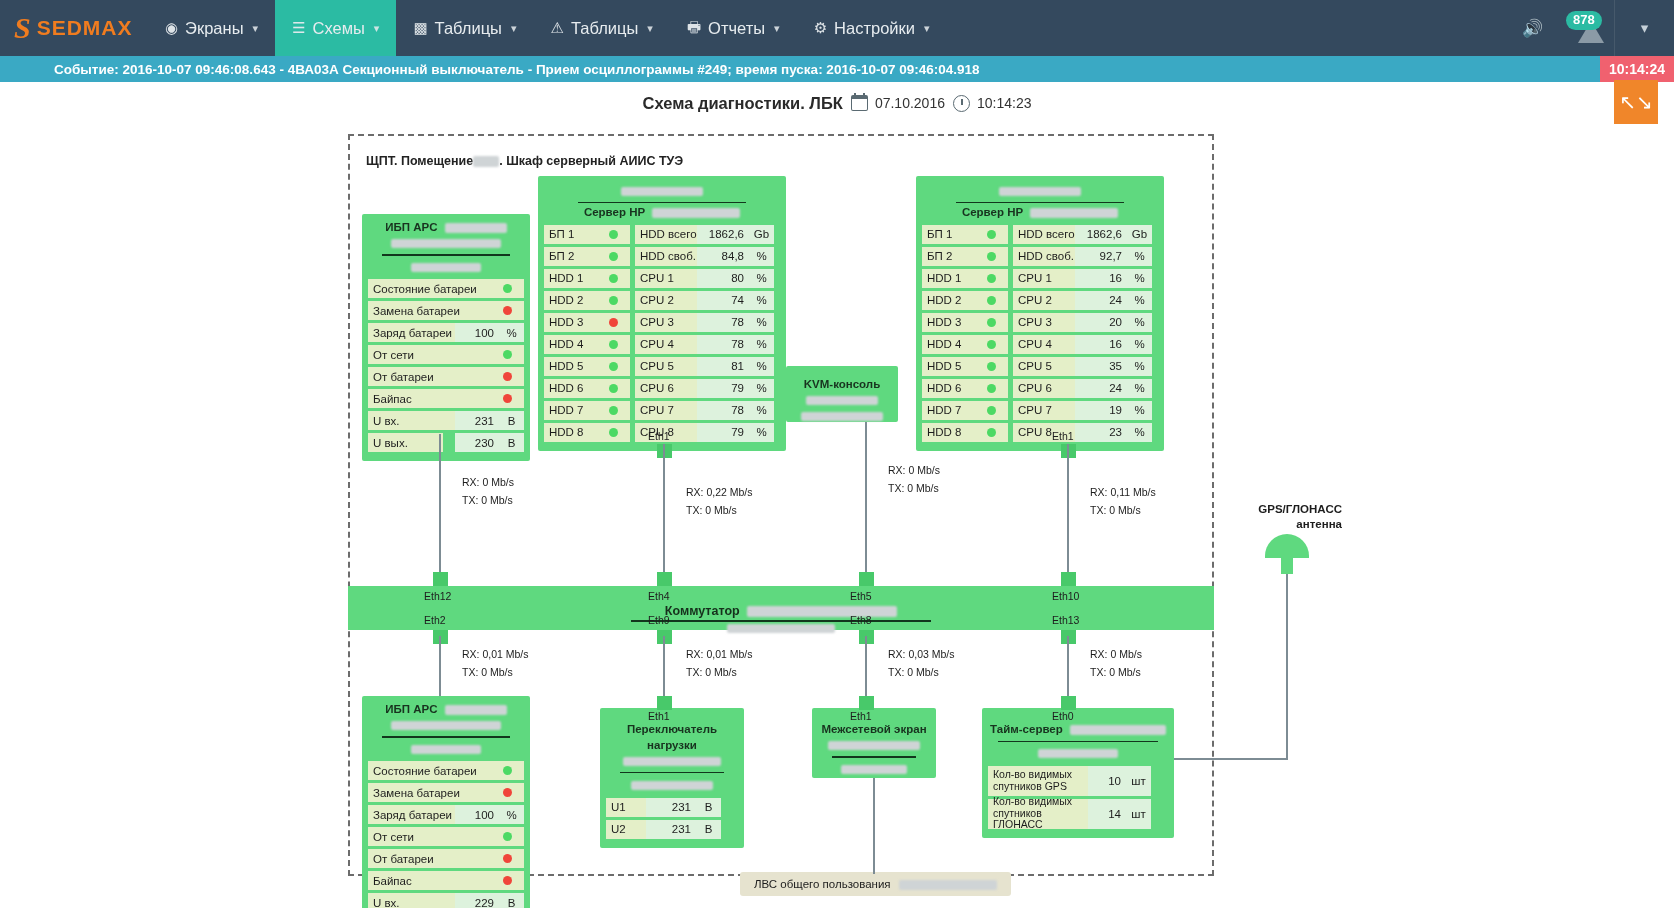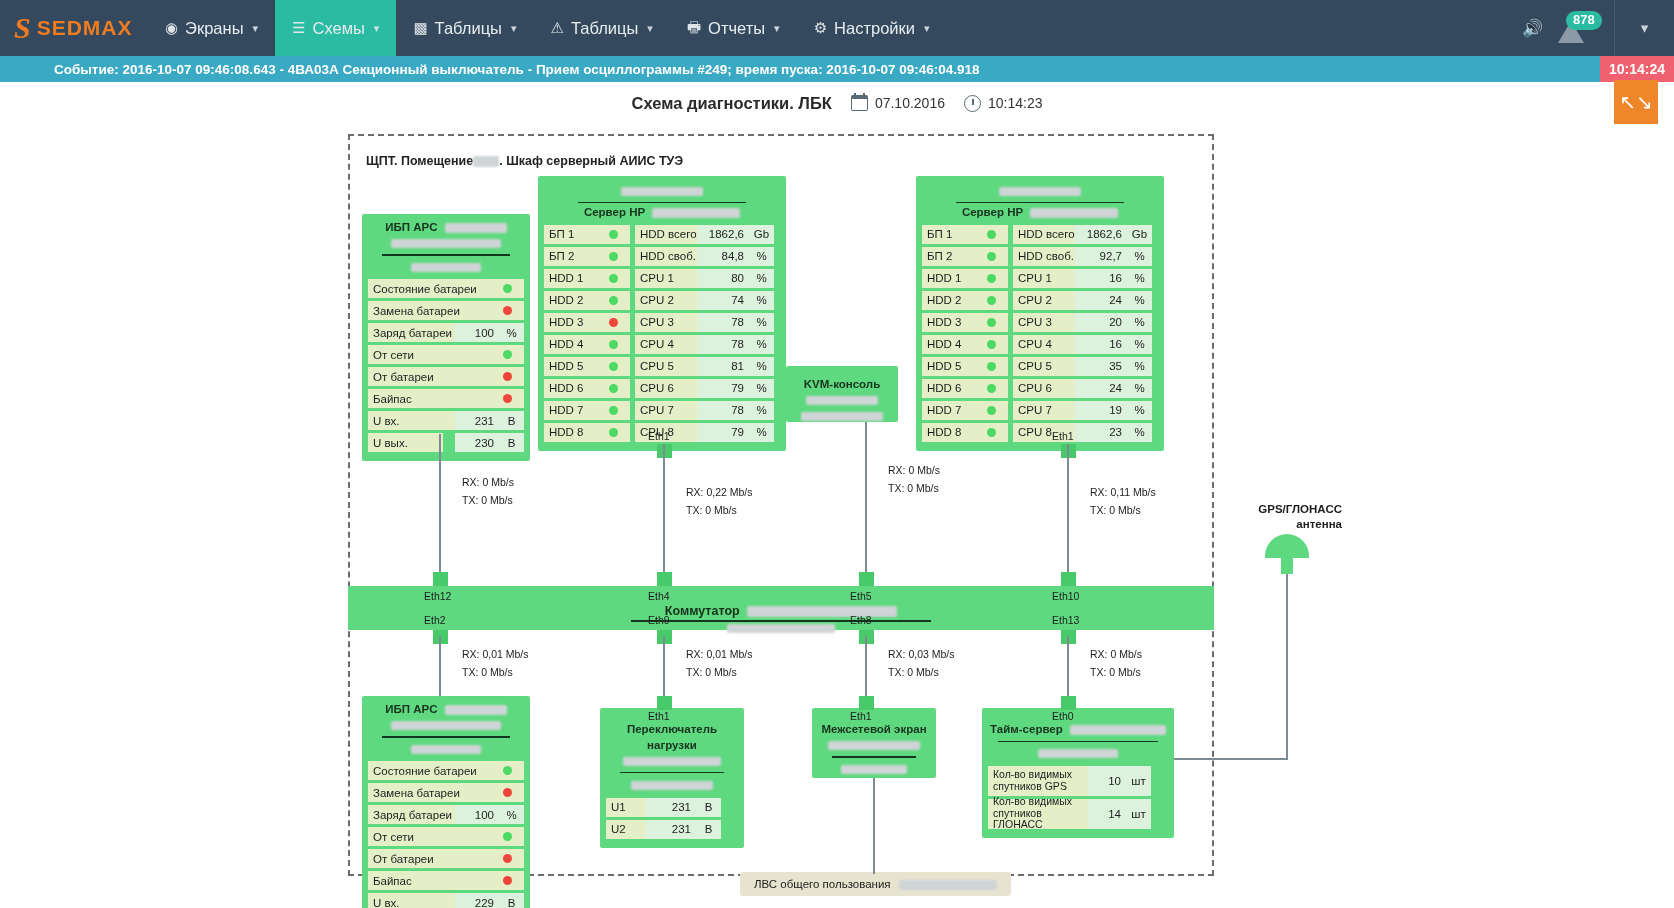--- a/index.html
+++ b/index.html
@@ -11,32 +11,32 @@
   .logo { width:148px; display:flex; align-items:center; gap:6px; padding-left:14px; }
   .logo-mark { font-size:30px; color:#f07c1f; font-family:"Liberation Serif", serif; font-style:italic; font-weight:700; line-height:1; }
   .logo-text { color:#f07c1f; font-weight:700; font-size:21px; letter-spacing:1px; }
   .nav { display:flex; align-items:stretch; }
   .nav-item { display:flex; align-items:center; gap:7px; padding:0 17px; color:#e7ecef; font-size:16.5px; cursor:pointer; white-space:nowrap; }
   .nav-item.active { background:#2bbba3; }
   .nav-ico { font-size:15px; opacity:.95; display:inline-block; }
   .caret { font-size:11px; opacity:.85; margin-left:2px; }
   .top-right { margin-left:auto; display:flex; align-items:center; gap:10px; padding-right:0; }
   .speaker { color:#90a3b2; font-size:17px; padding:0 4px; cursor:pointer; }
-  .alarm-wrap { position:relative; width:46px; height:40px; display:flex; align-items:flex-end; justify-content:flex-start; cursor:pointer; }
+  .alarm-wrap { position:relative; width:46px; height:40px; display:flex; align-items:flex-end; justify-content:flex-end; cursor:pointer; }
   .alarm-tri { width:0; height:0; border-left:13px solid transparent; border-right:13px solid transparent; border-bottom:22px solid #8b9aa6; margin-bottom:5px; }
   .alarm-badge { position:absolute; top:3px; left:8px; background:#2bbba3; color:#fff; font-size:13px; font-weight:700; border-radius:11px; padding:2px 7px; line-height:1.15; }
   .top-caret-box { width:60px; border-left:1px solid #46596b; display:flex; align-items:center; justify-content:center; color:#c5d0d8; font-size:15px; cursor:pointer; height:100%; }
 
   
   .ticker { height:26px; background:#3aa9c4; display:flex; align-items:center; color:#fff; font-size:13.5px; font-weight:700;padding-left:48px; }
   .ticker-text { padding-left:6px; white-space:nowrap; overflow:hidden; }
   .ticker-time { margin-left:auto; background:#f0616f; height:100%; display:flex; align-items:center; padding:0 9px; font-size:14px; }
 
   
-  .titlerow { height:42px; display:flex; align-items:center; justify-content:center; gap:19px; position:relative; }
+  .titlerow { height:42px; display:flex; align-items:center; justify-content:center; gap:8px; position:relative; }
   .page-title { font-size:16.5px; font-weight:700; color:#2a2a2a; }
   .dt-group { display:flex; align-items:center; gap:7px; font-size:14px; color:#333; }
   .ico-cal { width:17px; height:16px; border:1.6px solid #5a6a72; border-top-width:4px; border-radius:2px; position:relative; }
   .ico-cal:before, .ico-cal:after { content:""; position:absolute; top:-6px; width:2px; height:5px; background:#5a6a72; }
   .ico-cal:before { left:2px; } .ico-cal:after { right:2px; }
   .ico-clock { width:17px; height:17px; border:1.6px solid #5a6a72; border-radius:50%; position:relative; }
   .ico-clock:after { content:""; position:absolute; left:7px; top:3px; width:1.6px; height:6px; background:#5a6a72; }
   .expand-btn { position:absolute; right:16px; top:-2px; width:44px; height:44px; background:#f0862a; color:#fff; display:flex; align-items:center; justify-content:center; font-size:20px; cursor:pointer; }
 
   

